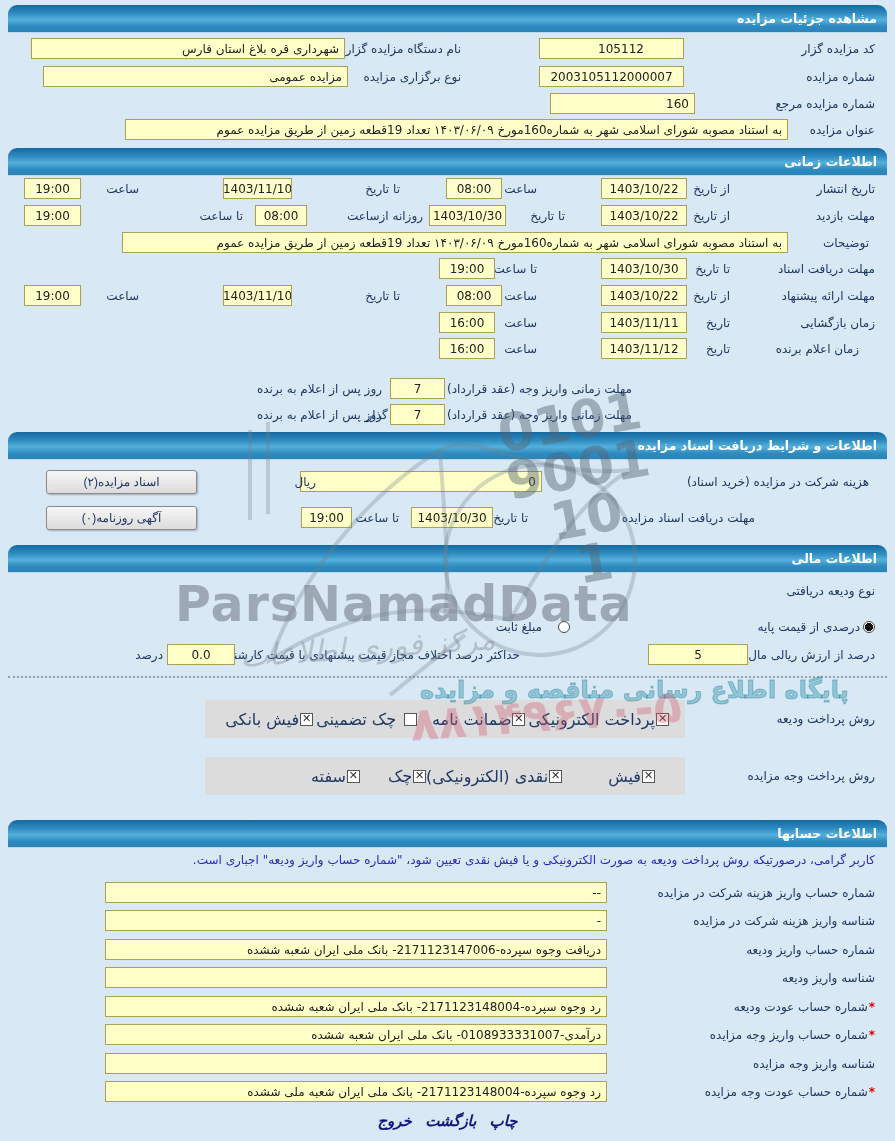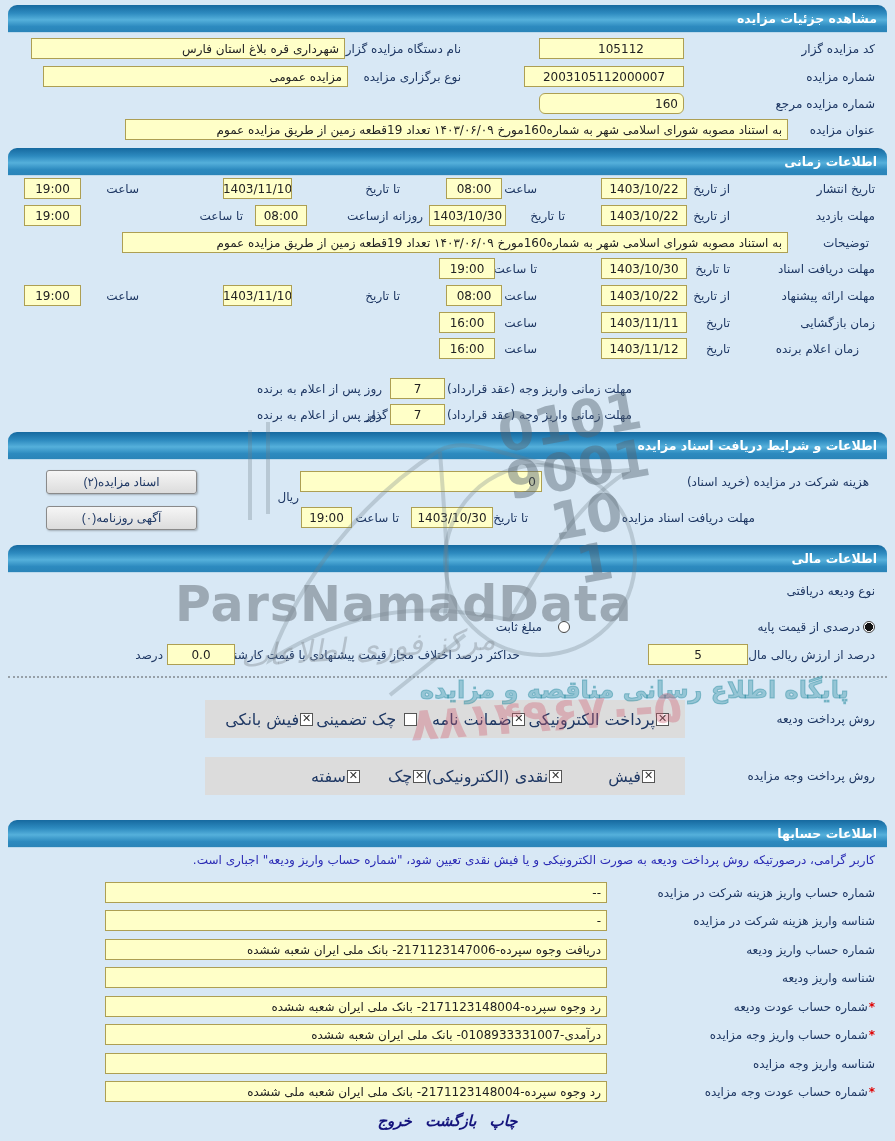--- a/index.html
+++ b/index.html
@@ -61,28 +61,28 @@
 
   <div class="r" style="top:38px;">
     <span class="lb" style="right:12px;">کد مزایده گزار</span>
     <span class="f c" style="right:203px;width:145px;padding-left:24px;">105112</span>
     <span class="lb" style="right:426px;">نام دستگاه مزایده گزار</span>
     <span class="f" style="right:542px;width:314px;">شهرداری قره بلاغ استان فارس</span>
   </div>
 
   <div class="r" style="top:66px;">
     <span class="lb" style="right:12px;">شماره مزایده</span>
-    <span class="f c" style="right:203px;width:160px;">2003105112000007</span>
+    <span class="f c" style="right:203px;width:145px;">2003105112000007</span>
     <span class="lb" style="right:426px;">نوع برگزاری مزایده</span>
     <span class="f" style="right:539px;width:305px;">مزایده عمومی</span>
   </div>
 
   <div class="r" style="top:93px;">
     <span class="lb" style="right:12px;">شماره مزایده مرجع</span>
-    <span class="f" style="right:203px;width:145px;border-radius:6px;">160</span>
+    <span class="f" style="right:192px;width:145px;">160</span>
   </div>
 
   <div class="r" style="top:119px;">
     <span class="lb" style="right:12px;">عنوان مزایده</span>
     <span class="f" style="right:99px;width:663px;">به استناد مصوبه شورای اسلامی شهر به شماره160مورخ ۱۴۰۳/۰۶/۰۹ تعداد 19قطعه زمین از طریق مزایده عموم</span>
   </div>
 
   <div class="bar" style="top:148px;">اطلاعات زمانی</div>
 
   <div class="r" style="top:178px;">
@@ -160,21 +160,21 @@
     <span class="lb" style="right:255px;">مهلت زمانی واریز وجه (عقد قرارداد) برای وثیقه گذار</span>
     <span class="f c" style="right:442px;width:55px;">7</span>
     <span class="lb" style="right:505px;">روز پس از اعلام به برنده</span>
   </div>
 
   <div class="bar" style="top:432px;">اطلاعات و شرایط دریافت اسناد مزایده</div>
 
   <div class="r" style="top:470px;height:24px;">
     <span class="lb" style="right:18px;">هزینه شرکت در مزایده (خرید اسناد)</span>
     <span class="f" style="right:345px;width:242px;top:1px;">0</span>
-    <span class="lb" style="right:588px;margin-top:15px;">ریال</span>
+    <span class="lb" style="right:571px;">ریال</span>
     <button class="btn" style="right:690px;width:151px;top:0;">اسناد مزایده(۲)</button>
   </div>
 
   <div class="r" style="top:506px;height:24px;">
     <span class="lb" style="right:132px;">مهلت دریافت اسناد مزایده</span>
     <span class="lb" style="right:359px;">تا تاریخ</span>
     <span class="f c" style="right:394px;width:82px;top:1px;">1403/10/30</span>
     <span class="lb" style="right:488px;">تا ساعت</span>
     <span class="f c" style="right:535px;width:51px;top:1px;">19:00</span>
     <button class="btn" style="right:690px;width:151px;top:0;">آگهی روزنامه(۰)</button>

